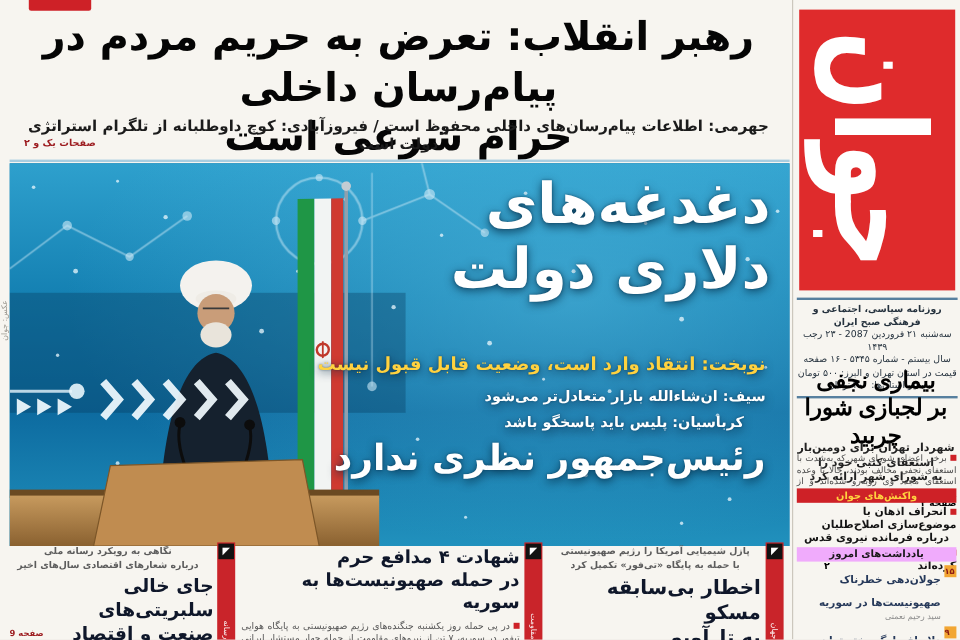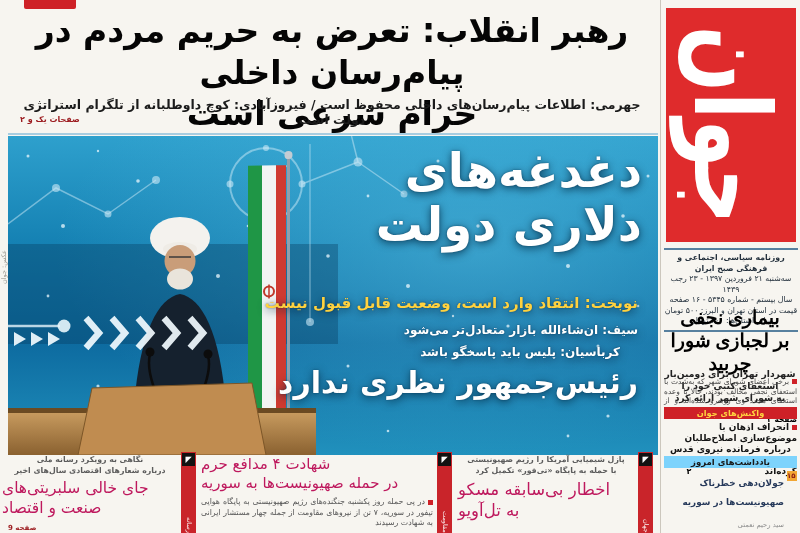--- a/index.html
+++ b/index.html
@@ -36,32 +36,32 @@
   #najHead{left:662px;top:306px;width:136px;font-size:19px;line-height:1.22;font-weight:700;color:#000;font-family:Liberation Serif, serif;}
   #najDeck{left:662px;top:368px;width:136px;font-size:9.2px;line-height:1.3;font-weight:700;color:#222;}
   #najBody{left:664px;top:377px;width:133px;font-size:7.5px;line-height:1.27;color:#4a4a4a;text-align:justify;}
   #najBody strong{color:#000;}
   .sqbul{display:inline-block;width:5px;height:5px;background:#ce2127;margin-left:3px;vertical-align:middle;}
   #reactBanner{left:664px;top:407px;width:133px;height:12px;background:#ce2127;color:#ffd23f;font-size:8.2px;font-weight:700;line-height:12px;text-align:center;}
   #reactLines{left:664px;top:422px;width:133px;font-size:9px;font-weight:700;color:#141414;line-height:11px;}
   #reactLines .r2{text-align:center;}
   #reactLines .r3{display:flex;justify-content:space-between;align-items:baseline;}
   #reactLines .pg{font-size:8px;color:#000;}
-  #notesBanner{left:664px;top:456px;width:133px;height:12px;background:#7dd3fc;color:#181818;font-size:8.5px;font-weight:700;line-height:12px;text-align:center;}
+  #notesBanner{left:664px;top:456px;width:133px;height:12px;background:#f0abfc;color:#181818;font-size:8.5px;font-weight:700;line-height:12px;text-align:center;}
   #notesList{left:664px;top:471px;width:133px;}
   .nitem{display:flex;gap:3px;align-items:flex-start;margin-bottom:4px;}
   .nnum{min-width:10px;height:10px;background:#f2a633;color:#8e1b12;font-size:7px;font-weight:700;text-align:left;line-height:10px;}
   .nbody{flex:1;}
   .ntitle{font-size:8.8px;font-weight:700;color:#26395a;line-height:1.2;}
-  .nauthor{font-size:6.8px;color:#8d8d8d;margin-top:12px;}
+  .nauthor{font-size:6.8px;color:#8d8d8d;margin-top:1px;}
 
   
   .bbox{top:455px;}
   .kick{font-size:7.8px;font-weight:600;color:#5c5c5c;line-height:1.35;text-align:center;}
-  .bhead{font-weight:400;color:#be185d;text-align:left;line-height:1.28;margin-top:3px;}
+  .bhead{font-weight:700;color:#0f172a;text-align:right;line-height:1.28;margin-top:3px;}
   #boxLeft{left:2px;width:176px;height:78px;}
   #boxLeft .bhead{font-size:15.5px;}
   #boxLeftPage{position:absolute;left:6px;bottom:1px;font-size:7px;font-weight:700;color:#9c1b1f;}
   #boxMid{left:201px;width:232px;height:78px;}
   #boxMid .bhead{font-size:15px;margin-top:0;}
   #boxMidBody{font-size:7.8px;color:#555;line-height:1.35;text-align:justify;margin-top:4px;}
   #boxRight{left:458px;width:176px;height:78px;}
   #boxRight .bhead{font-size:16.5px;}
   .vtab{position:absolute;top:452px;width:15px;height:81px;background:#c9242a;display:flex;flex-direction:column;align-items:center;}
   .vtab-ico{width:13px;height:13px;background:#121212;color:#fff;font-size:8px;line-height:13px;text-align:center;margin-top:1px;}
@@ -208,21 +208,21 @@
     <div class="phtxt" id="phH2">رئیس‌جمهور نظری ندارد</div>
   </div>
   <div class="abs" id="photoCredit">عکس: جوان</div>
 
   <div class="abs" id="colRule"></div>
   <div class="abs" id="logoBox">
     <span id="logoText">جوان</span>
   </div>
   <div class="abs" id="mastInfo">
     <span class="l0" style="display:block">روزنامه سیاسی، اجتماعی و فرهنگی صبح ایران</span>
-    <span style="display:block">سه‌شنبه ۲۱ فروردین ۱۳۹۷ - ۲۳ رجب ۱۴۳۹</span>
+    <span style="display:block">سه‌شنبه ۲۱ فروردین 2087 - ۲۳ رجب ۱۴۳۹</span>
     <span style="display:block">سال بیستم - شماره ۵۳۴۵ - ۱۶ صفحه</span>
     <span style="display:block">قیمت در استان تهران و البرز: ۵۰۰ تومان</span>
     <span style="display:block">سایر استان‌ها: ۳۰۰ تومان</span>
   </div>
 
   <div class="abs ml c" id="najHead">بیماری نجفی
 بر لجبازی شورا چربید</div>
   <div class="abs ml c" id="najDeck">شهردار تهران برای دومین‌بار استعفای کتبی خود را
 به شورای شهر ارائه کرد</div>
   <div class="abs" id="najBody"><span class="sqbul"></span><span>برخی اعضای شورای شهر که به‌شدت با استعفای نجفی مخالف بودند، حالا با وعده استعفای مجدد وی روبه‌رو شده‌اند و از پذیرش استعفای شهردار خبر می‌دهند</span> <strong>صفحه ۲</strong></div>

